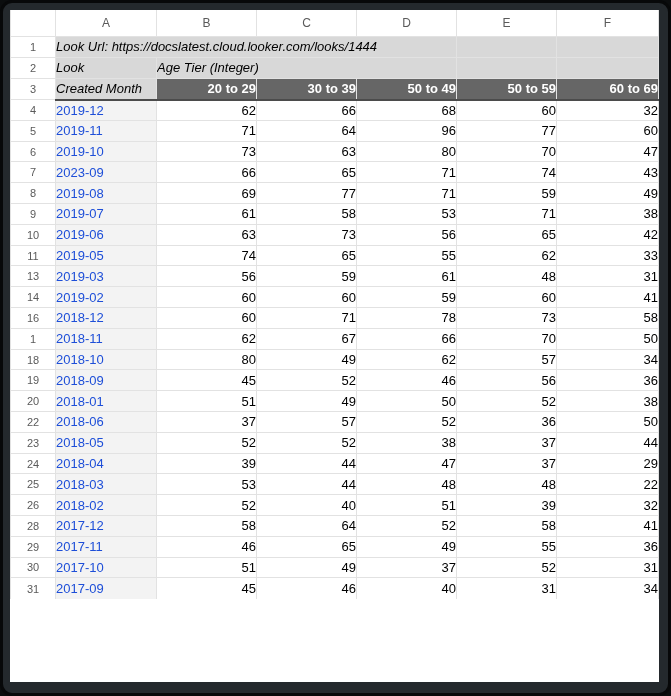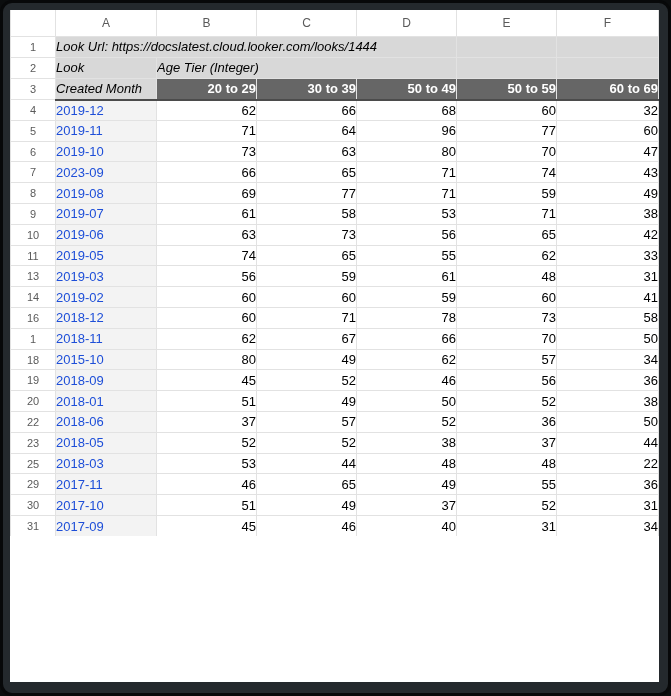--- a/index.html
+++ b/index.html
@@ -275,21 +275,21 @@
     <td class="month">2018-11</td>
     <td class="num">62</td>
     <td class="num">67</td>
     <td class="num">66</td>
     <td class="num">70</td>
     <td class="num">50</td>
   </tr>
 
   <tr class="datarow">
     <th class="rownum">18</th>
-    <td class="month">2015-10</td>
+    <td class="month">2018-10</td>
     <td class="num">80</td>
     <td class="num">49</td>
     <td class="num">62</td>
     <td class="num">57</td>
     <td class="num">34</td>
   </tr>
 
   <tr class="datarow">
     <th class="rownum">19</th>
     <td class="month">2018-09</td>
@@ -324,33 +324,60 @@
   <tr class="datarow">
     <th class="rownum">23</th>
     <td class="month">2018-05</td>
     <td class="num">52</td>
     <td class="num">52</td>
     <td class="num">38</td>
     <td class="num">37</td>
     <td class="num">44</td>
   </tr>
 
+  <tr class="datarow">
+    <th class="rownum">24</th>
+    <td class="month">2018-04</td>
+    <td class="num">39</td>
+    <td class="num">44</td>
+    <td class="num">47</td>
+    <td class="num">37</td>
+    <td class="num">29</td>
+  </tr>
 
   <tr class="datarow">
     <th class="rownum">25</th>
     <td class="month">2018-03</td>
     <td class="num">53</td>
     <td class="num">44</td>
     <td class="num">48</td>
     <td class="num">48</td>
     <td class="num">22</td>
   </tr>
 
-
-
+  <tr class="datarow">
+    <th class="rownum">26</th>
+    <td class="month">2018-02</td>
+    <td class="num">52</td>
+    <td class="num">40</td>
+    <td class="num">51</td>
+    <td class="num">39</td>
+    <td class="num">32</td>
+  </tr>
+
+
+  <tr class="datarow">
+    <th class="rownum">28</th>
+    <td class="month">2017-12</td>
+    <td class="num">58</td>
+    <td class="num">64</td>
+    <td class="num">52</td>
+    <td class="num">58</td>
+    <td class="num">41</td>
+  </tr>
 
   <tr class="datarow">
     <th class="rownum">29</th>
     <td class="month">2017-11</td>
     <td class="num">46</td>
     <td class="num">65</td>
     <td class="num">49</td>
     <td class="num">55</td>
     <td class="num">36</td>
   </tr>

